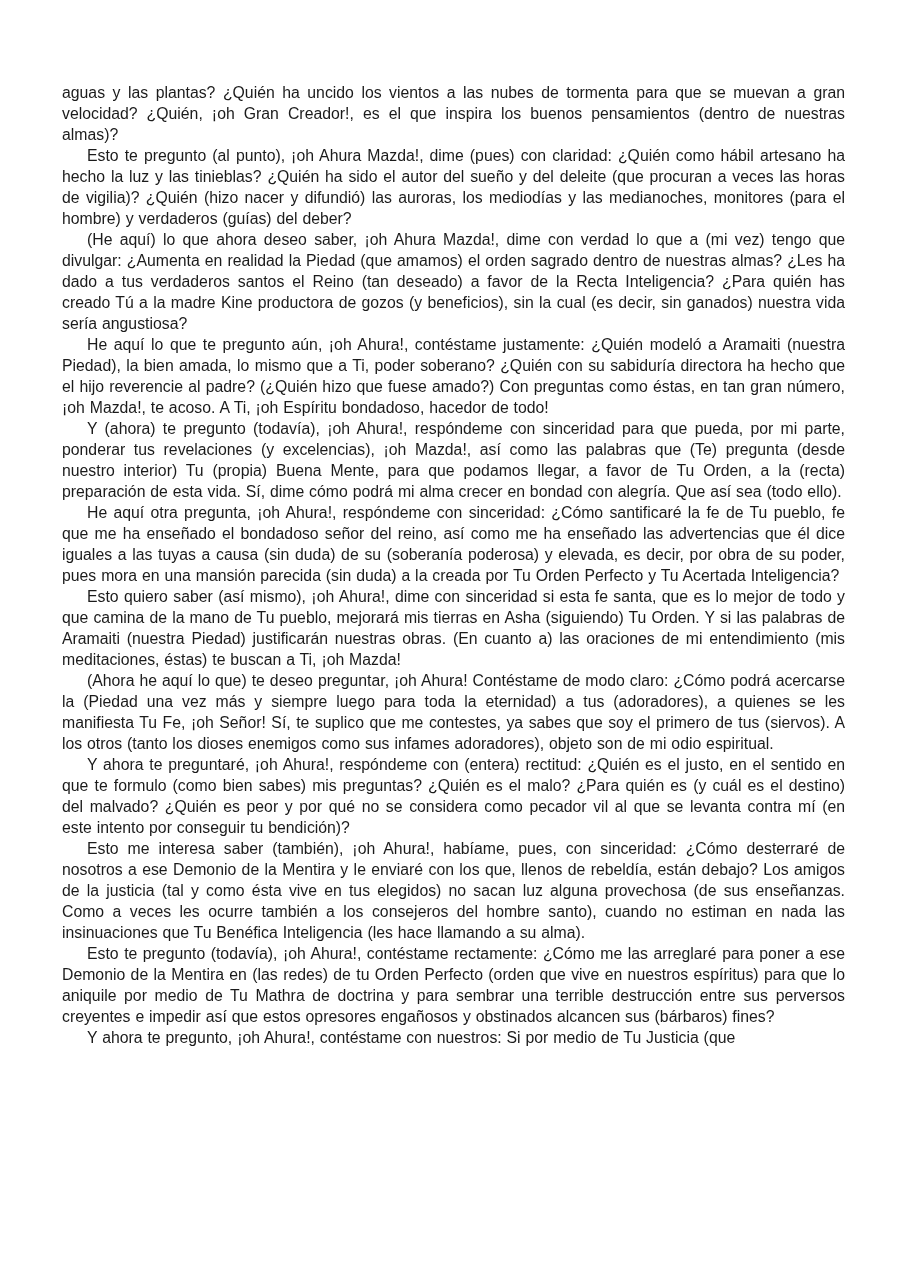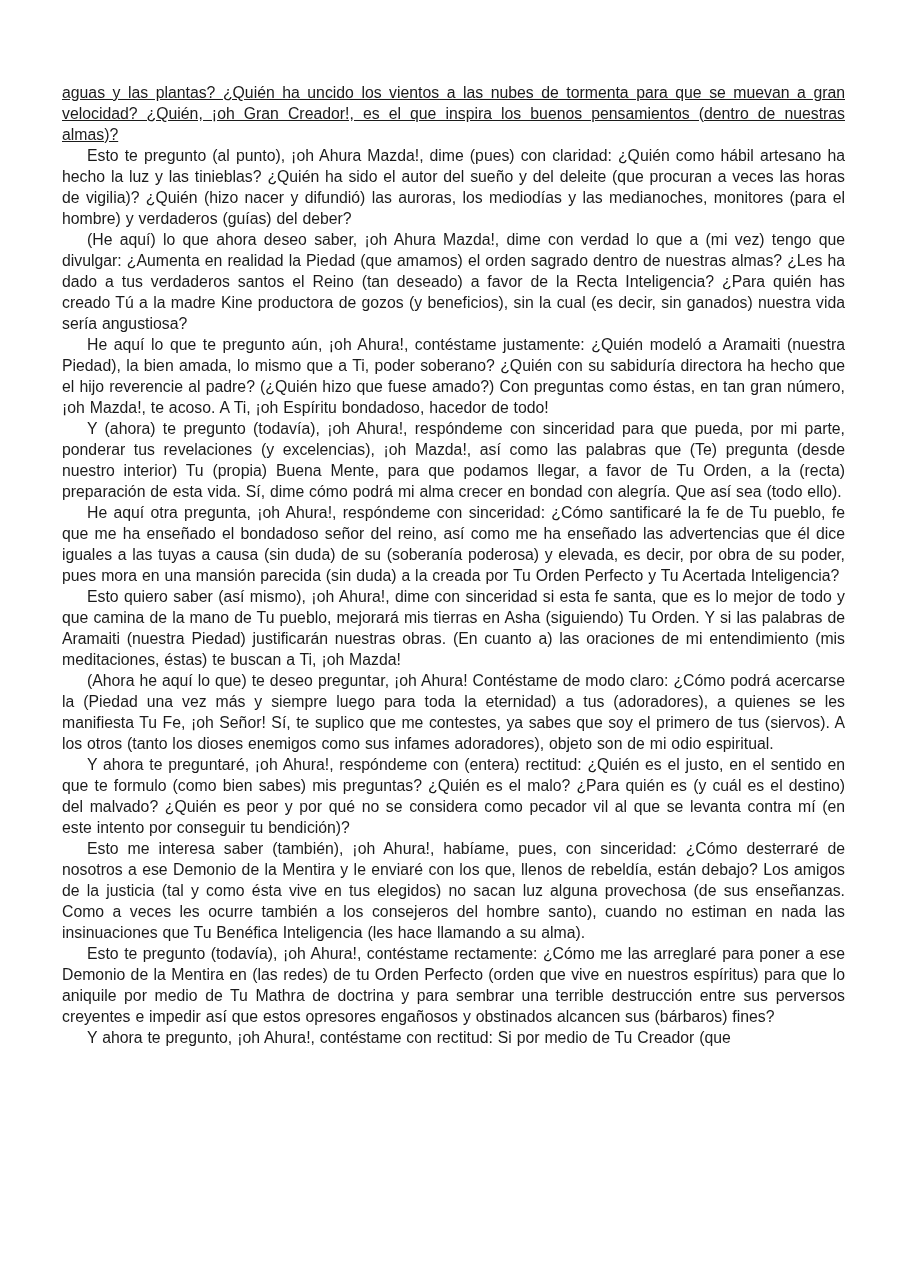--- a/index.html
+++ b/index.html
@@ -26,34 +26,33 @@
     font-size: 15.8px;
     line-height: 21px;
     color: #1b1b1b;
     text-align: justify;
     text-justify: inter-word;
     text-indent: 25px;
     word-spacing: 0.5px;
   }
   .text-block p.continuation {
     text-indent: 0;
-    text-decoration: underline;
   }
 </style>
 </head>
 <body>
 
 <div class="page">
   <div class="text-block">
     <p class="continuation">aguas y las plantas? ¿Quién ha uncido los vientos a las nubes de tormenta para que se muevan a gran velocidad? ¿Quién, ¡oh Gran Creador!, es el que inspira los buenos pensamientos (dentro de nuestras almas)?</p>
     <p>Esto te pregunto (al punto), ¡oh Ahura Mazda!, dime (pues) con claridad: ¿Quién como hábil artesano ha hecho la luz y las tinieblas? ¿Quién ha sido el autor del sueño y del deleite (que procuran a veces las horas de vigilia)? ¿Quién (hizo nacer y difundió) las auroras, los mediodías y las medianoches, monitores (para el hombre) y verdaderos (guías) del deber?</p>
     <p>(He aquí) lo que ahora deseo saber, ¡oh Ahura Mazda!, dime con verdad lo que a (mi vez) tengo que divulgar: ¿Aumenta en realidad la Piedad (que amamos) el orden sagrado dentro de nuestras almas? ¿Les ha dado a tus verdaderos santos el Reino (tan deseado) a favor de la Recta Inteligencia? ¿Para quién has creado Tú a la madre Kine productora de gozos (y beneficios), sin la cual (es decir, sin ganados) nuestra vida sería angustiosa?</p>
     <p>He aquí lo que te pregunto aún, ¡oh Ahura!, contéstame justamente: ¿Quién modeló a Aramaiti (nuestra Piedad), la bien amada, lo mismo que a Ti, poder soberano? ¿Quién con su sabiduría directora ha hecho que el hijo reverencie al padre? (¿Quién hizo que fuese amado?) Con preguntas como éstas, en tan gran número, ¡oh Mazda!, te acoso. A Ti, ¡oh Espíritu bondadoso, hacedor de todo!</p>
     <p>Y (ahora) te pregunto (todavía), ¡oh Ahura!, respóndeme con sinceridad para que pueda, por mi parte, ponderar tus revelaciones (y excelencias), ¡oh Mazda!, así como las palabras que (Te) pregunta (desde nuestro interior) Tu (propia) Buena Mente, para que podamos llegar, a favor de Tu Orden, a la (recta) preparación de esta vida. Sí, dime cómo podrá mi alma crecer en bondad con alegría. Que así sea (todo ello).</p>
     <p>He aquí otra pregunta, ¡oh Ahura!, respóndeme con sinceridad: ¿Cómo santificaré la fe de Tu pueblo, fe que me ha enseñado el bondadoso señor del reino, así como me ha enseñado las advertencias que él dice iguales a las tuyas a causa (sin duda) de su (soberanía poderosa) y elevada, es decir, por obra de su poder, pues mora en una mansión parecida (sin duda) a la creada por Tu Orden Perfecto y Tu Acertada Inteligencia?</p>
     <p>Esto quiero saber (así mismo), ¡oh Ahura!, dime con sinceridad si esta fe santa, que es lo mejor de todo y que camina de la mano de Tu pueblo, mejorará mis tierras en Asha (siguiendo) Tu Orden. Y si las palabras de Aramaiti (nuestra Piedad) justificarán nuestras obras. (En cuanto a) las oraciones de mi entendimiento (mis meditaciones, éstas) te buscan a Ti, ¡oh Mazda!</p>
     <p>(Ahora he aquí lo que) te deseo preguntar, ¡oh Ahura! Contéstame de modo claro: ¿Cómo podrá acercarse la (Piedad una vez más y siempre luego para toda la eternidad) a tus (adoradores), a quienes se les manifiesta Tu Fe, ¡oh Señor! Sí, te suplico que me contestes, ya sabes que soy el primero de tus (siervos). A los otros (tanto los dioses enemigos como sus infames adoradores), objeto son de mi odio espiritual.</p>
     <p>Y ahora te preguntaré, ¡oh Ahura!, respóndeme con (entera) rectitud: ¿Quién es el justo, en el sentido en que te formulo (como bien sabes) mis preguntas? ¿Quién es el malo? ¿Para quién es (y cuál es el destino) del malvado? ¿Quién es peor y por qué no se considera como pecador vil al que se levanta contra mí (en este intento por conseguir tu bendición)?</p>
     <p>Esto me interesa saber (también), ¡oh Ahura!, habíame, pues, con sinceridad: ¿Cómo desterraré de nosotros a ese Demonio de la Mentira y le enviaré con los que, llenos de rebeldía, están debajo? Los amigos de la justicia (tal y como ésta vive en tus elegidos) no sacan luz alguna provechosa (de sus enseñanzas. Como a veces les ocurre también a los consejeros del hombre santo), cuando no estiman en nada las insinuaciones que Tu Benéfica Inteligencia (les hace llamando a su alma).</p>
     <p>Esto te pregunto (todavía), ¡oh Ahura!, contéstame rectamente: ¿Cómo me las arreglaré para poner a ese Demonio de la Mentira en (las redes) de tu Orden Perfecto (orden que vive en nuestros espíritus) para que lo aniquile por medio de Tu Mathra de doctrina y para sembrar una terrible destrucción entre sus perversos creyentes e impedir así que estos opresores engañosos y obstinados alcancen sus (bárbaros) fines?</p>
-    <p>Y ahora te pregunto, ¡oh Ahura!, contéstame con rectitud: Si por medio de Tu Creador (que</p>
+    <p>Y ahora te pregunto, ¡oh Ahura!, contéstame con nuestros: Si por medio de Tu Justicia (que</p>
   </div>
 </div>
 
 </body></html>

